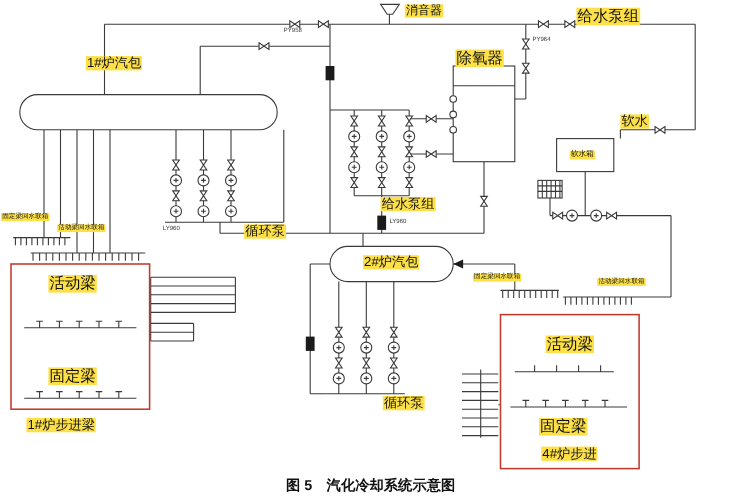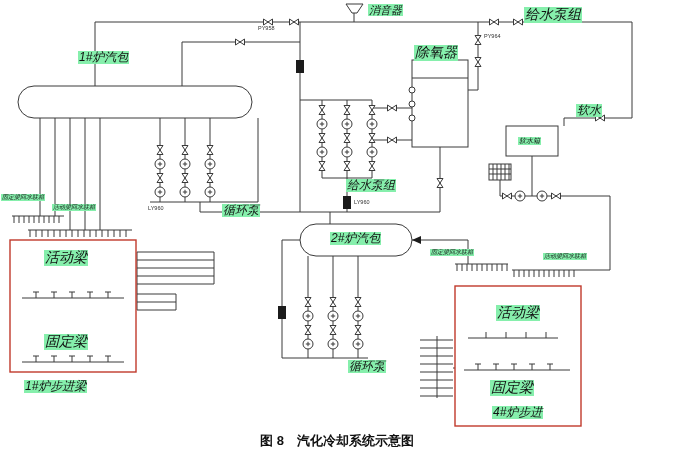--- a/index.html
+++ b/index.html
@@ -7,21 +7,21 @@
   body { font-family:"Liberation Sans","DejaVu Sans",sans-serif; color:#111; }
   .stage { position:relative; width:674px; height:458px; background:var(--background,#ffffff); overflow:hidden; }
   .stage svg { position:absolute; left:0; top:0; }
 
   .ln   { stroke:var(--diagram-line,#3a3a3a); stroke-width:1; fill:none; }
   .fillw{ fill:#ffffff; }
   .blk  { fill:#1b1b1b; stroke:none; }
   .redline { stroke:var(--red-box,#c0392b); stroke-width:1.4; fill:none; }
   .sym  { fill:#ffffff; stroke:var(--diagram-line,#3a3a3a); stroke-width:1; }
 
-  .lbl { position:absolute; background:#86efac; line-height:1.12; white-space:nowrap; padding:0 1px; color:#111;font-style:italic; }
+  .lbl { position:absolute; background:#fde047; line-height:1.12; white-space:nowrap; padding:0 1px; color:#111; }
   .lg { font-size:14px; }
   .md { font-size:12px; }
   .sm { font-size:11px; }
   .xs { font-size:6px; }
   .tag { position:absolute; font-size:5.5px; color:#333; background:#fff; line-height:1; }
   .caption { position:absolute; left:0; top:432px; width:100%; text-align:center;
              font-size:13px; font-weight:bold; white-space:pre; color:#111; }
 </style>
 </head>
 <body>
@@ -168,21 +168,21 @@
     <path class="ln" d="M22,298 H124 M36,298 V292 M33,292 H39 M54,298 V292 M51,292 H57 M72,298 V292 M69,292 H75 M90,298 V292 M87,292 H93 M108,298 V292 M105,292 H111"></path>
     <path class="ln" d="M22,362 H124 M36,362 V356 M33,356 H39 M54,362 V356 M51,356 H57 M72,362 V356 M69,356 H75 M90,362 V356 M87,356 H93 M108,362 V356 M105,356 H111"></path>
     <path class="ln" d="M468,338 H558 M486,338 V332 M506,338 V332 M526,338 V332 M546,338 V332"></path>
     <path class="ln" d="M464,370 H570 M478,370 V364 M475,364 H481 M496,370 V364 M493,364 H499 M514,370 V364 M511,364 H517 M532,370 V364 M529,364 H535 M550,370 V364 M547,364 H553"></path>
   </svg>
 
   <div class="lbl sm" style="left:368px; top:4px;">消音器</div>
   <div class="lbl lg" style="left:524px; top:7px;">给水泵组</div>
   <div class="lbl md" style="left:78px;  top:51px;text-align:right;">1#炉汽包</div>
   <div class="lbl lg" style="left:414px; top:45px;text-align:center;">除氧器</div>
-  <div class="lbl md" style="left:576px; top:104px;text-align:center;">软水</div>
+  <div class="lbl md" style="left:564px; top:104px;text-align:center;">软水</div>
   <div class="lbl" style="left:518px; top:137px; font-size:7px;">软水箱</div>
   <div class="lbl md" style="left:346px; top:179px;text-align:center;">给水泵组</div>
   <div class="lbl md" style="left:222px; top:204px;">循环泵</div>
   <div class="lbl md" style="left:330px; top:232px;text-align:center;">2#炉汽包</div>
   <div class="lbl md" style="left:348px; top:360px;">循环泵</div>
 
   <div class="lbl xs" style="left:1px;   top:194px;">固定梁回水联箱</div>
   <div class="lbl xs" style="left:52px;  top:204px;">活动梁回水联箱</div>
   <div class="lbl xs" style="left:430px; top:249px;">固定梁回水联箱</div>
   <div class="lbl xs" style="left:543px; top:253px;">活动梁回水联箱</div>
@@ -192,14 +192,14 @@
   <div class="lbl md" style="left:24px;  top:380px;">1#炉步进梁</div>
   <div class="lbl lg" style="left:496px; top:305px;">活动梁</div>
   <div class="lbl lg" style="left:490px; top:380px;">固定梁</div>
   <div class="lbl md" style="left:492px; top:406px;">4#炉步进</div>
 
   <div class="tag" style="left:258px; top:26px;">PY958</div>
   <div class="tag" style="left:148px; top:206px;">LY960</div>
   <div class="tag" style="left:354px; top:200px;">LY960</div>
   <div class="tag" style="left:484px; top:34px;">PY964</div>
 
-  <div class="caption">图 8　汽化冷却系统示意图</div>
+  <div class="caption">图 5　汽化冷却系统示意图</div>
 </div>
 
 </body></html>

